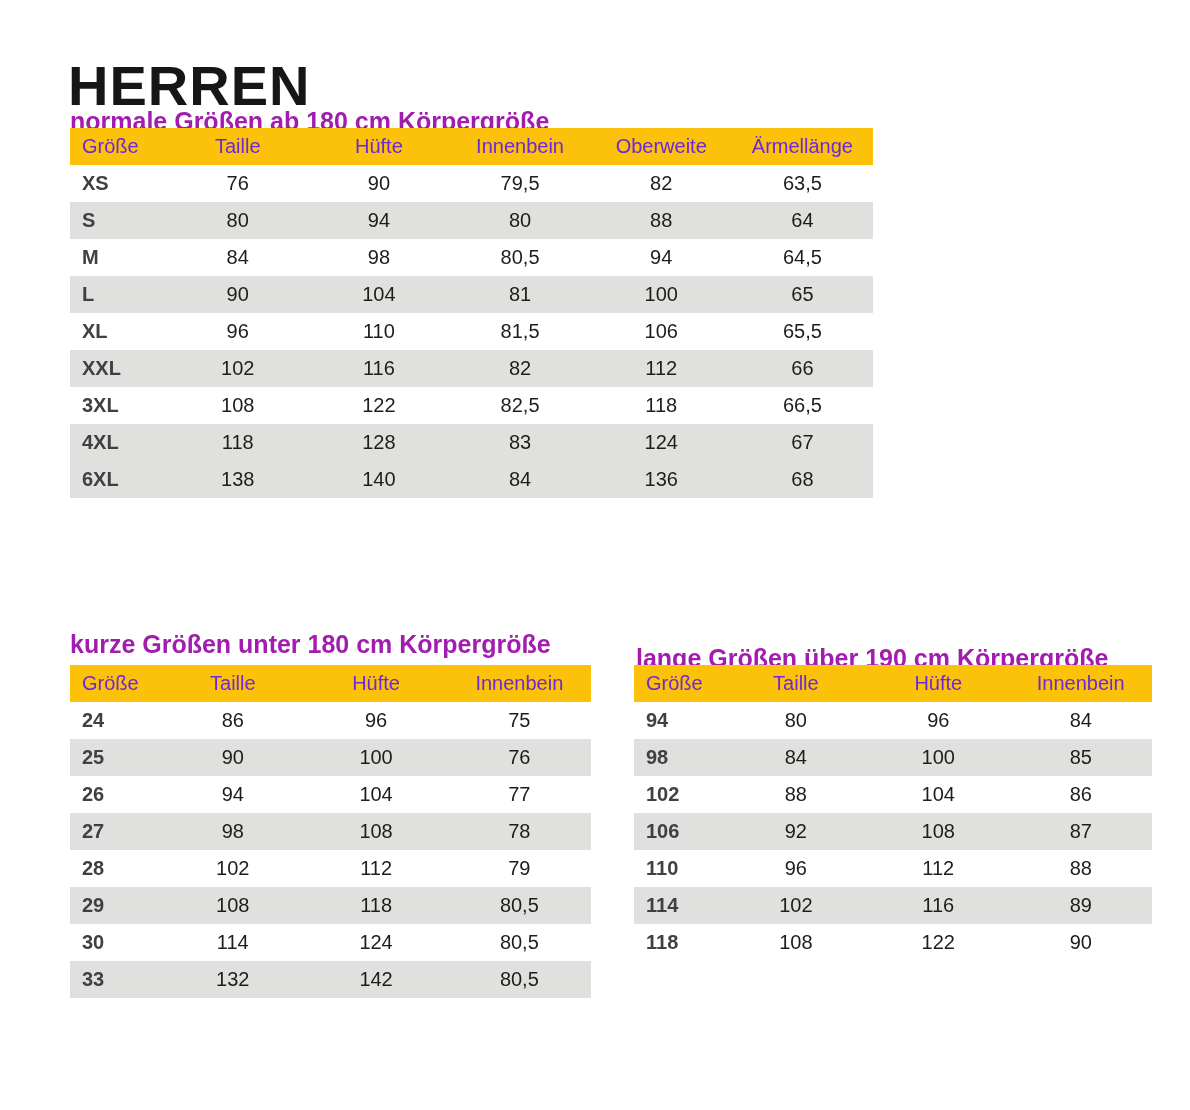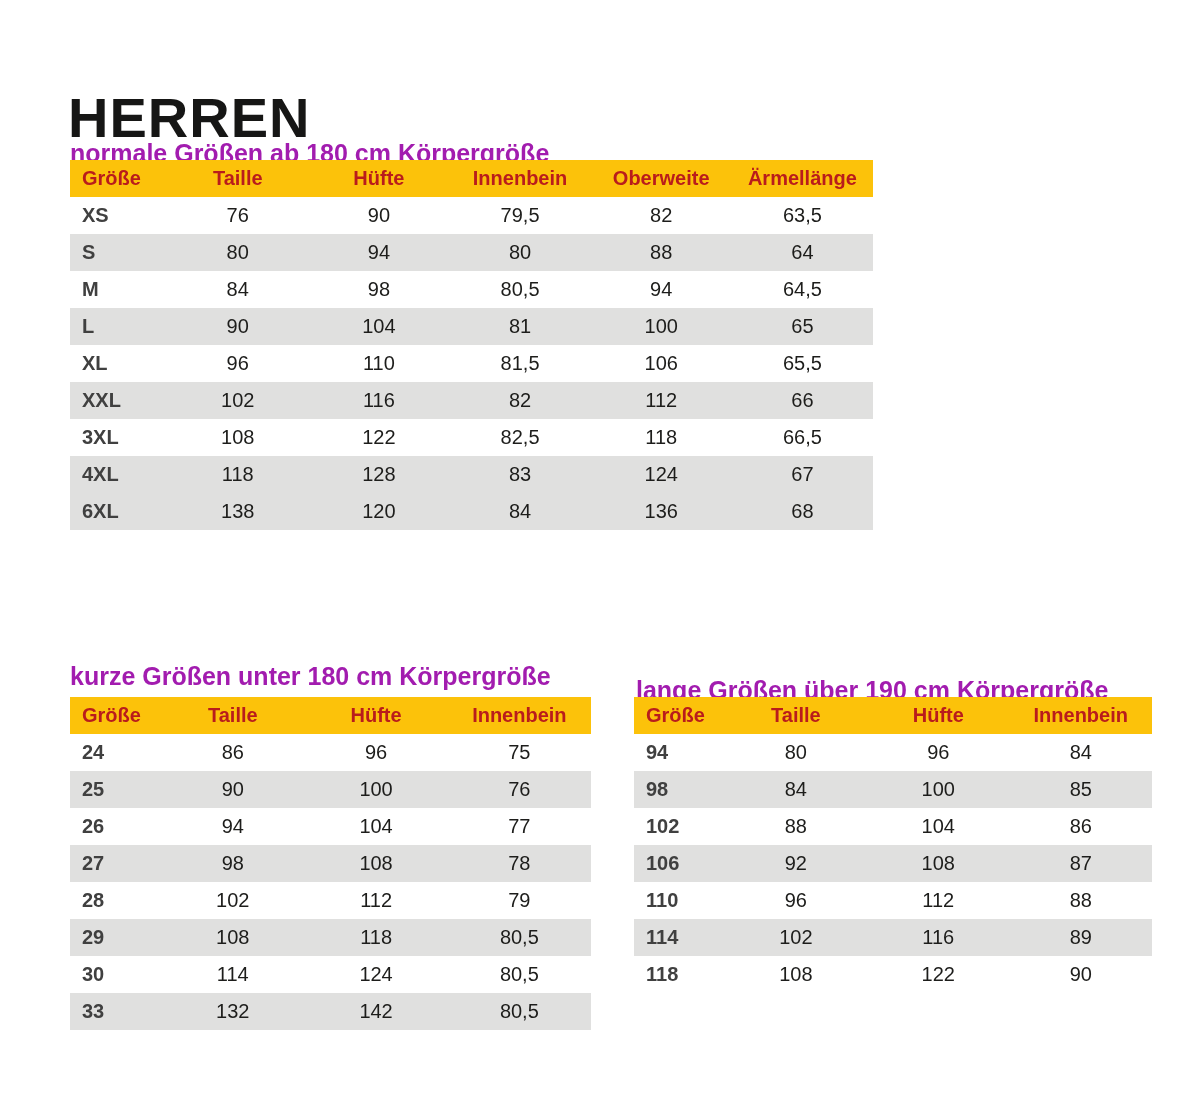--- a/index.html
+++ b/index.html
@@ -11,21 +11,20 @@
     width: 1190px;
     height: 1110px;
     font-family: "Liberation Sans", "DejaVu Sans", sans-serif;
     color: #1a1a1a;
     position: relative;
     overflow: hidden;
   }
   .page {
     position: absolute;
     inset: 0;
-    margin-top: 32px;
   }
   .main-title {
     position: absolute;
     left: 68px;
     top: 18px;
     font-size: 56px;
     line-height: 60px;
     font-weight: bold;
     letter-spacing: 1px;
     color: #161615;
@@ -56,22 +55,22 @@
   table.size-table td {
     height: 37px;
     padding: 0;
     font-size: 20px;
     text-align: center;
     vertical-align: middle;
     white-space: nowrap;
   }
   table.size-table th {
     background: #fcc20a;
-    font-weight: bold;
-    color: #b91c1c;
+    font-weight: normal;
+    color: #6d28d9;
   }
   table.size-table th.col-first,
   table.size-table td.col-first {
     text-align: left;
     padding-left: 12px;
   }
   table.size-table td.col-first {
     font-weight: bold;
     color: #404040;
   }
@@ -173,21 +172,21 @@
             <td class="col-first">4XL</td>
             <td>118</td>
             <td>128</td>
             <td>83</td>
             <td>124</td>
             <td>67</td>
           </tr>
           <tr class="alt">
             <td class="col-first">6XL</td>
             <td>138</td>
-            <td>120</td>
+            <td>140</td>
             <td>84</td>
             <td>136</td>
             <td>68</td>
           </tr>
         </tbody>
       </table>
     </div>
 
   <h2 class="section-title subtitle-short">kurze Größen unter 180 cm Körpergröße</h2>
 

